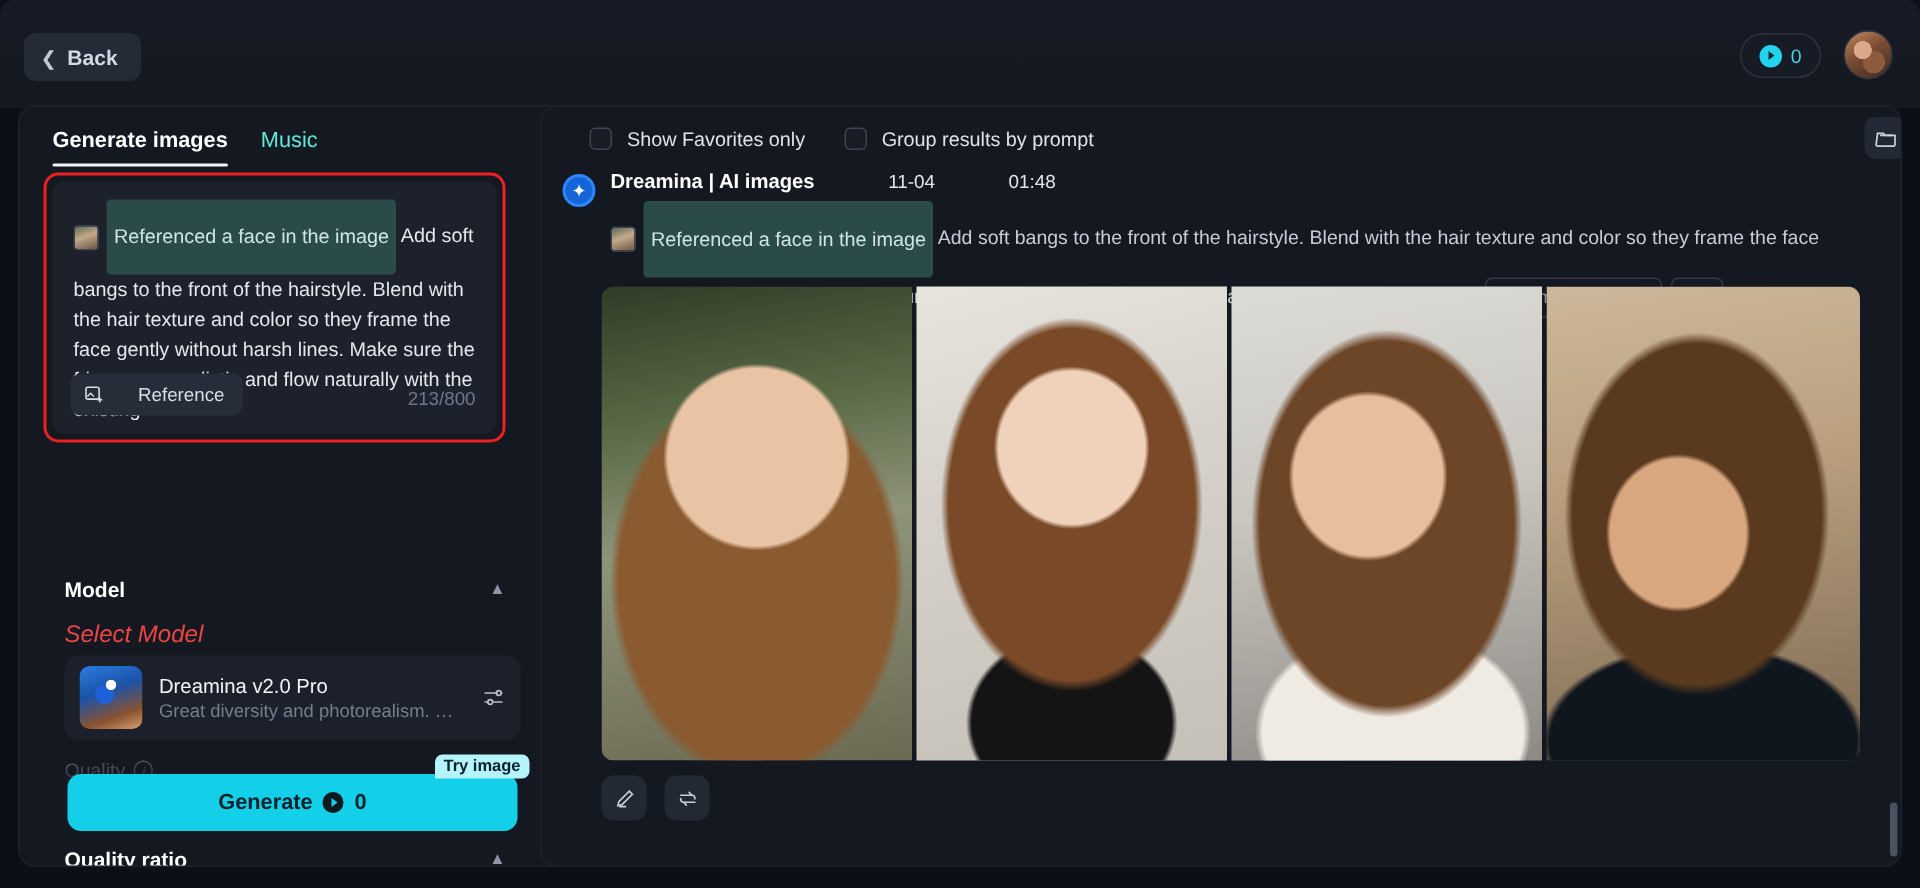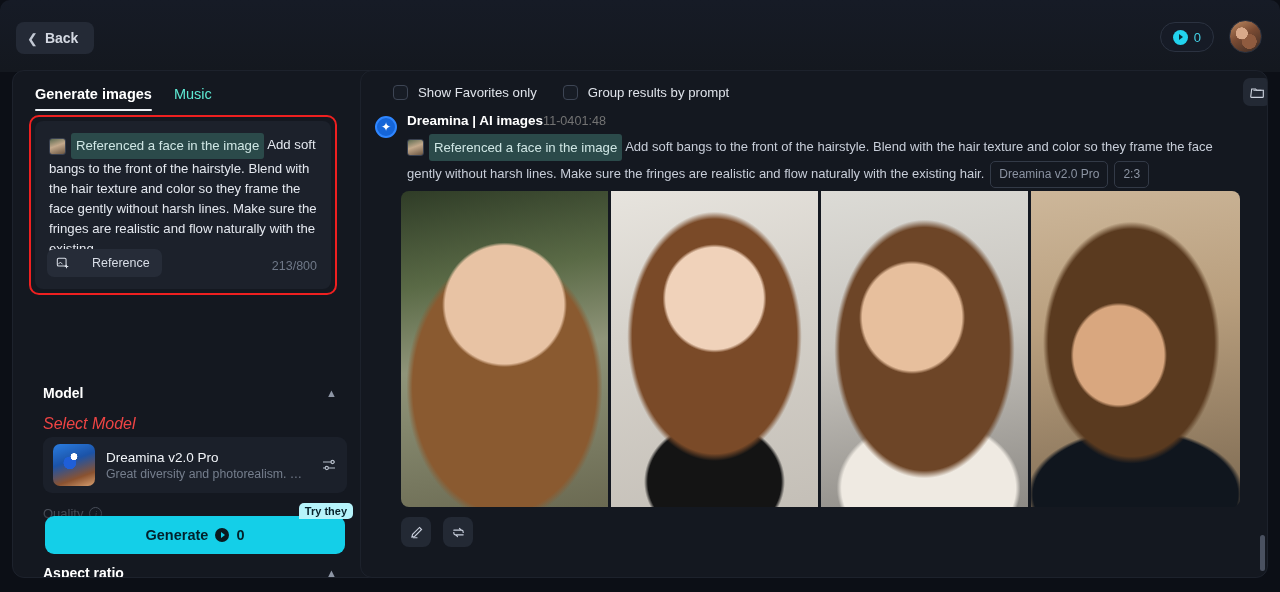--- a/index.html
+++ b/index.html
@@ -102,21 +102,21 @@
     vertical-align: middle;
   }
   .ref-thumb {
     width: 17px; height: 17px; border-radius: 3px;
     background: linear-gradient(160deg,#5d6b52 0%, #c3a98c 45%, #6a5541 100%);
     border: 1px solid #3a4150; flex: none;
     display:inline-block; vertical-align: middle;
   }
   .ref-label {
     background: #2b4a4a; color: #cfe6e4;
-    padding: 3px 5px; border-radius: 3px; font-size: 13.2px;
+    padding: 15px 5px; border-radius: 3px; font-size: 13.2px;
   }
   .reference-btn {
     position: absolute; left: 12px; bottom: 12px;
     height: 28px; padding: 0 12px 0 9px;
     display: flex; align-items: center; gap: 22px;
     background: #262c38; border-radius: 7px;
     color: #d8dde6; font-size: 12.5px; cursor: pointer;
   }
   .counter {
     position: absolute; right: 14px; bottom: 16px;
@@ -214,23 +214,23 @@
 
   .result { position: absolute; left: 0; top: 42px; width: 908px; height: 466px; }
   .res-header { position: absolute; left: 14px; top: 0; right: 14px; }
   .badge-icon {
     position: absolute; left: 0; top: 3px;
     width: 22px; height: 22px; border-radius: 50%;
     background: #1565d8; border: 2px solid #2f86ff;
     display: flex; align-items: center; justify-content: center;
     color: #fff; font-size: 12px;
   }
-  .res-title-row { margin-left: 32px; display: flex; align-items: flex-end; }
+  .res-title-row { margin-left: 32px; display: flex; align-items: flex-end; gap: 10px; }
   .res-title { color: #ffffff; font-size: 13.5px; font-weight: bold; }
-  .res-date, .res-time { color: #737373; font-size: 12.6px; }
+  .res-date, .res-time { color: #e5e5e5; font-size: 12.6px; margin-left: 39px; }
 
   .res-prompt {
     margin-left: 32px; margin-top: 6px; margin-right: 10px;
     color: #c7cdd8; font-size: 13px; line-height: 21px;
   }
   .meta-chip {
     display: inline-block; vertical-align: middle;
     border: 1px solid #333a47; border-radius: 5px;
     color: #8b93a2; font-size: 12px; padding: 2px 8px; margin-left: 6px;
   }
@@ -350,30 +350,30 @@
     </div>
 
     <div class="slider-wrap">
       <div class="slider-track">
         <div class="slider-knob"></div>
       </div>
       <span class="slider-val">10</span>
     </div>
 
     <div class="aspect-head">
-      <span>Aspect ratio</span>
+      <span>Quality ratio</span>
       <span class="chev-up">▲</span>
     </div>
 
     <div class="gen-wrap">
       <div class="gen-btn">
         <span>Generate</span>
         <span class="gen-coin"></span>
         <span>0</span>
-        <span class="try-free">Try they</span>
+        <span class="try-free">Try image</span>
       </div>
     </div>
   </div>
 
   <div class="right-panel">
 
     <div class="rp-head">
       <div class="chk-item">
         <span class="chk-box"></span>
         <span class="chk-label">Show Favorites only</span>

